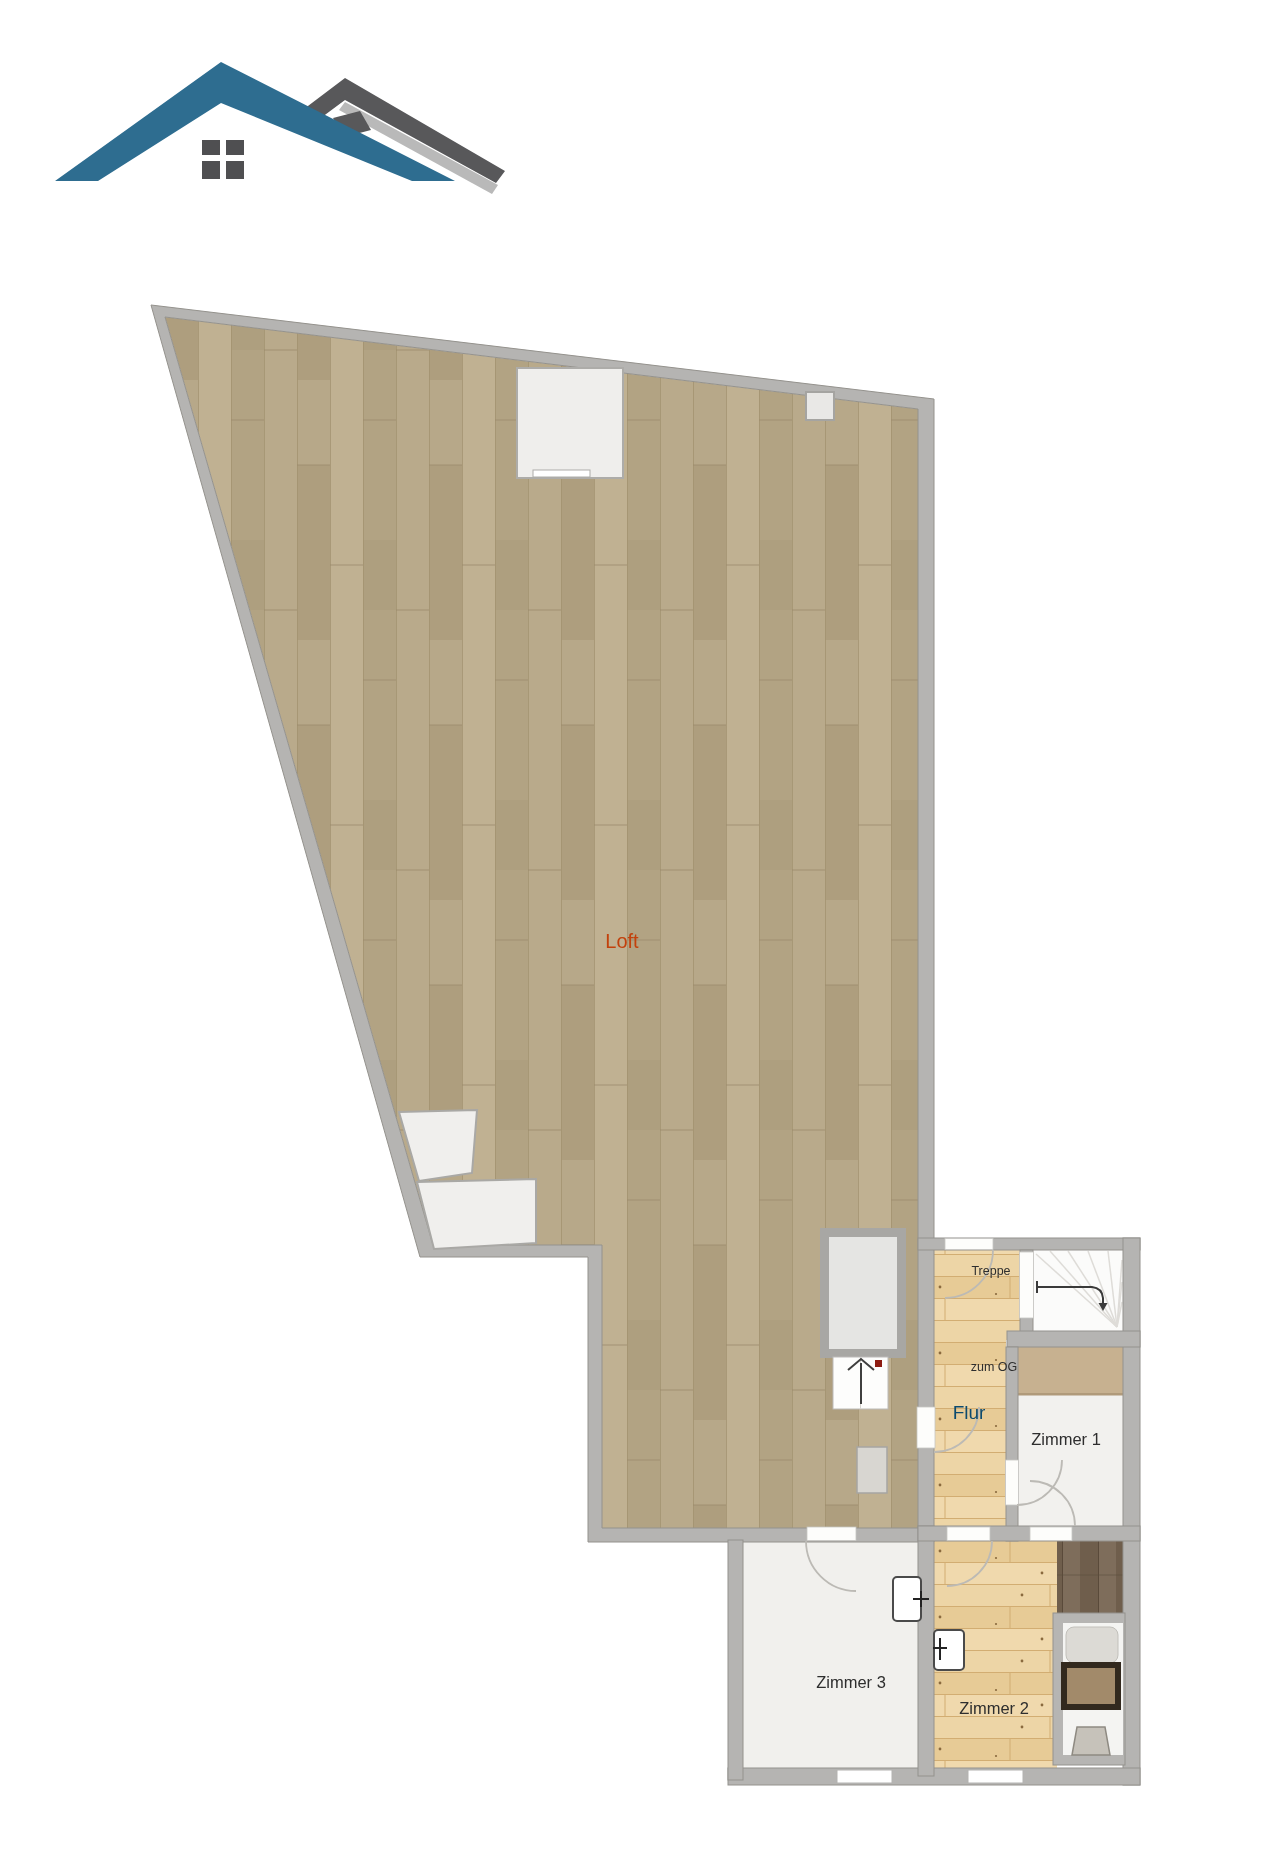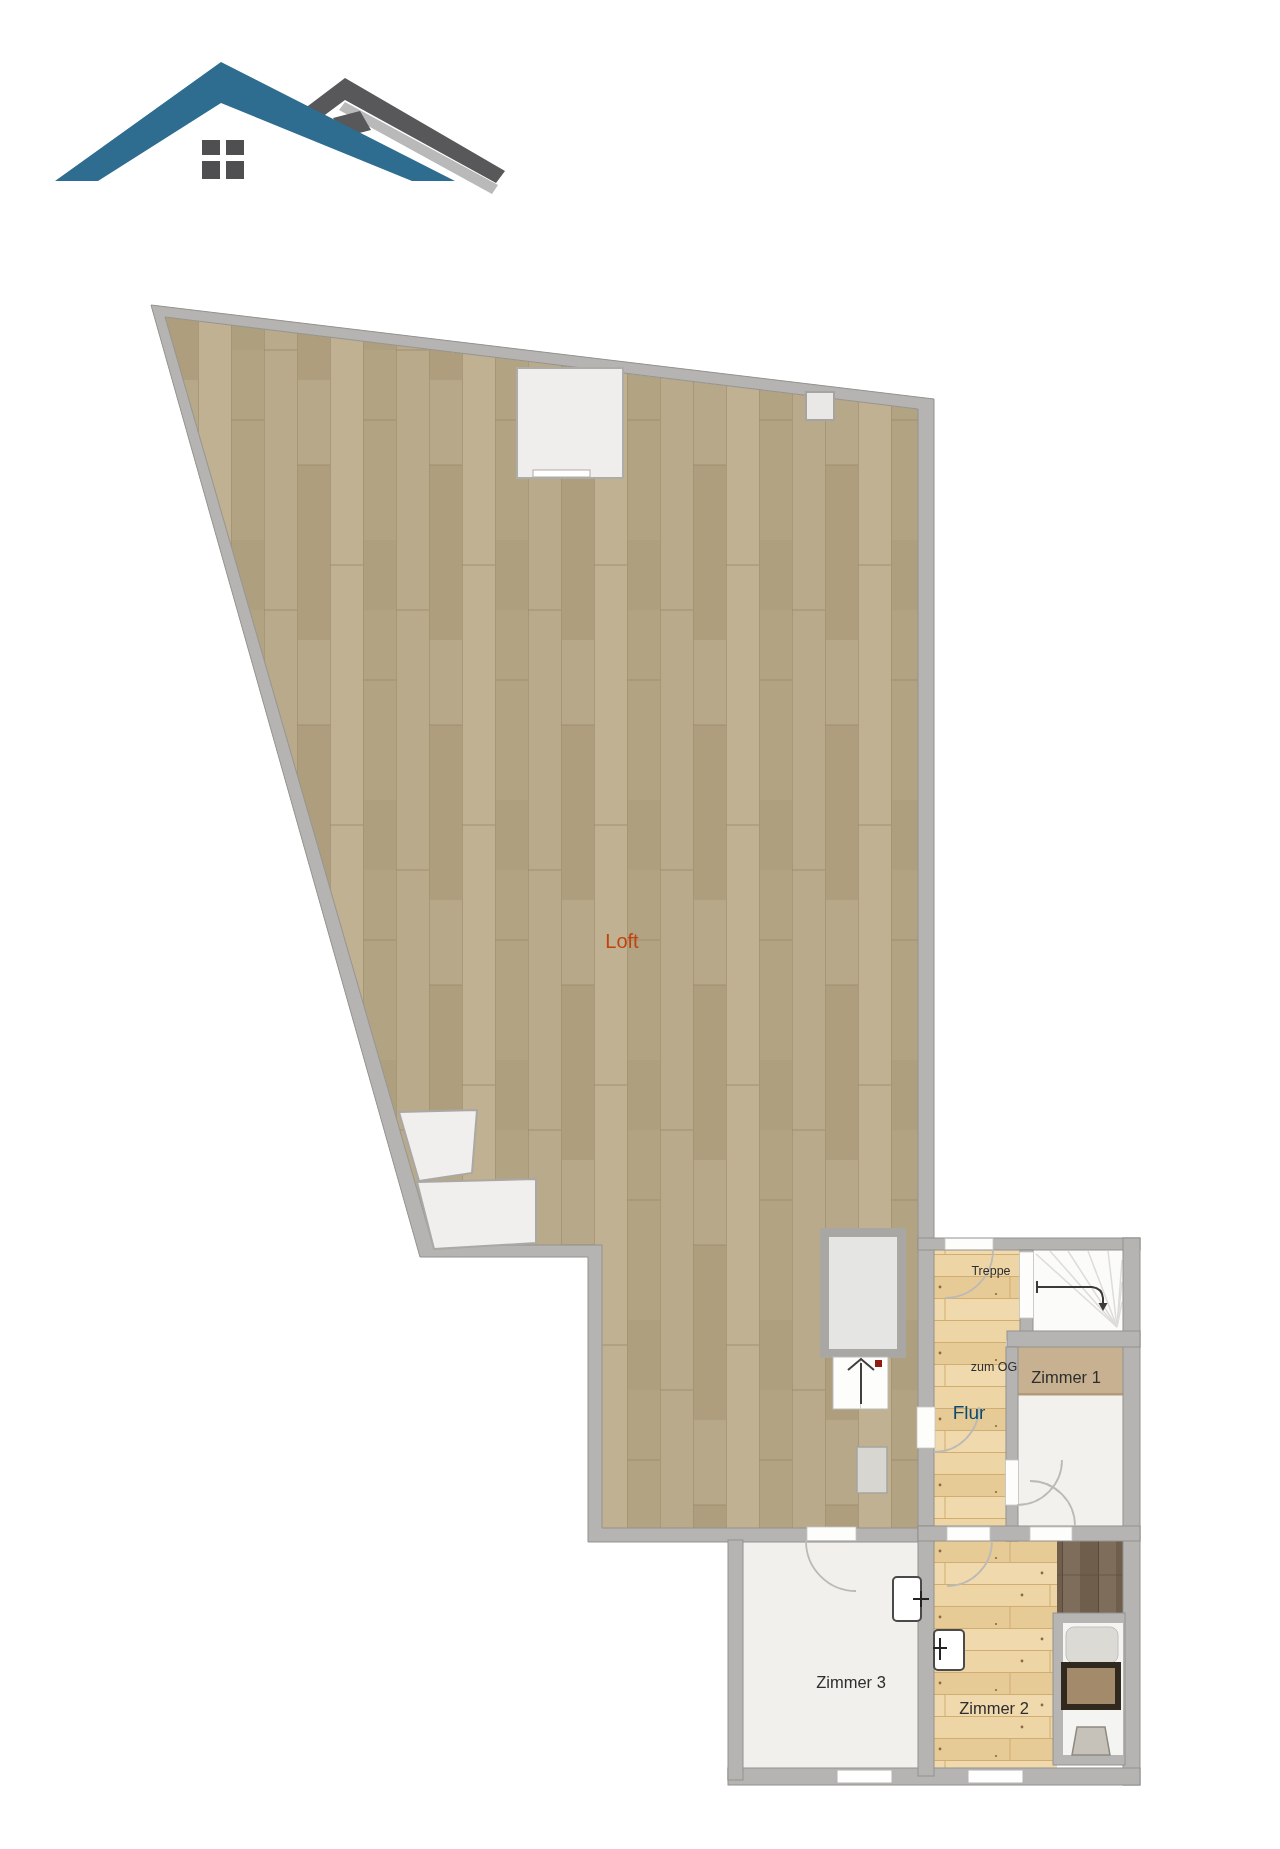--- a/index.html
+++ b/index.html
@@ -9,21 +9,21 @@
   .logo-text{position:absolute;left:55px;top:192px;white-space:nowrap;
              font-weight:bold;font-size:31px;letter-spacing:2px;}
   .logo-text .brand{color:#215e81;}
   .logo-text .suffix{color:#9c9c9c;margin-left:9px;letter-spacing:1px;}
   .room-label{position:absolute;transform:translate(-50%,-50%);color:#2e2e2e;
               font-weight:normal;white-space:nowrap;}
   .lbl-loft{left:622px;top:941px;font-size:20px;font-weight:normal;color:#c2410c;}
   .lbl-flur{left:969px;top:1383px;font-size:19px;font-weight:normal;color:#0c4a6e;margin-top:30px;}
   .lbl-treppe1{left:991px;top:1271px;font-size:12.5px;}
   .lbl-treppe2{left:994px;top:1367px;font-size:12.5px;}
-  .lbl-z1{left:1066px;top:1377px;font-size:16.5px;}
+  .lbl-z1{left:1066px;top:1439px;font-size:16.5px;}
   .lbl-z2{left:994px;top:1684px;font-size:16.5px;margin-top:24px;}
   .lbl-z3{left:809px;top:1682px;font-size:16.5px;margin-left:42px;}
 </style>
 </head>
 <body>
 
 <div id="canvas">
 
   <svg id="logo-svg" width="560" height="240" viewBox="0 0 560 240" style="position:absolute;left:0;top:0;">
 

